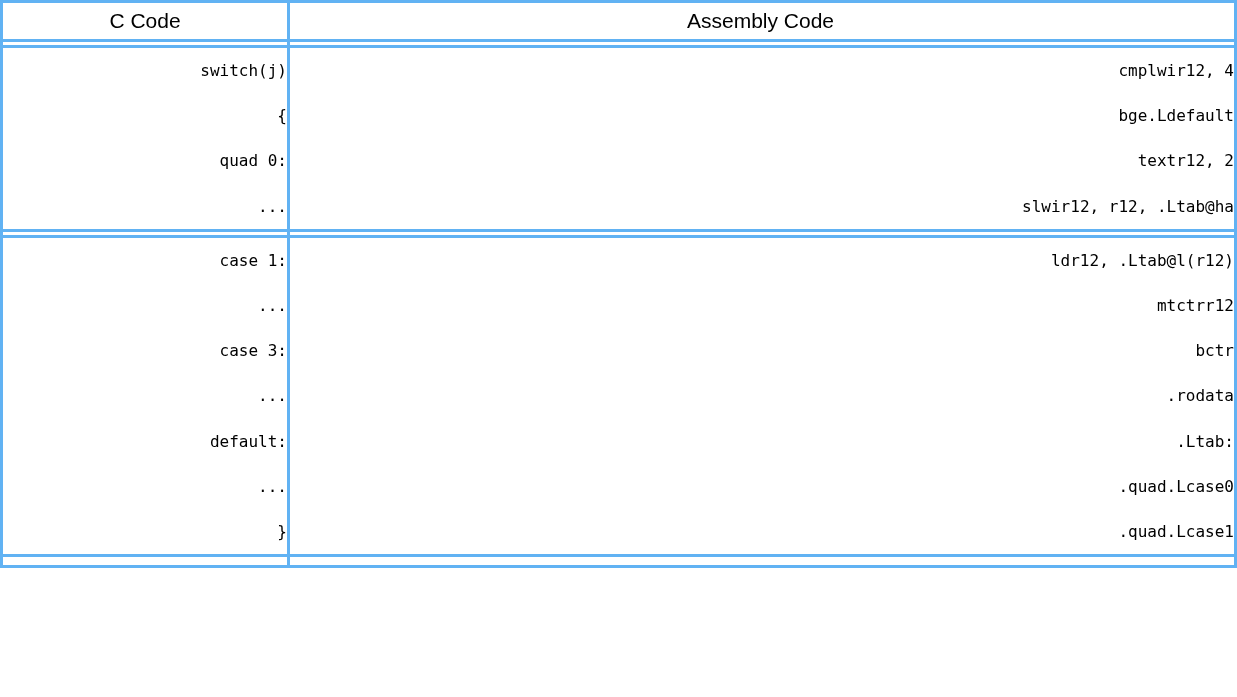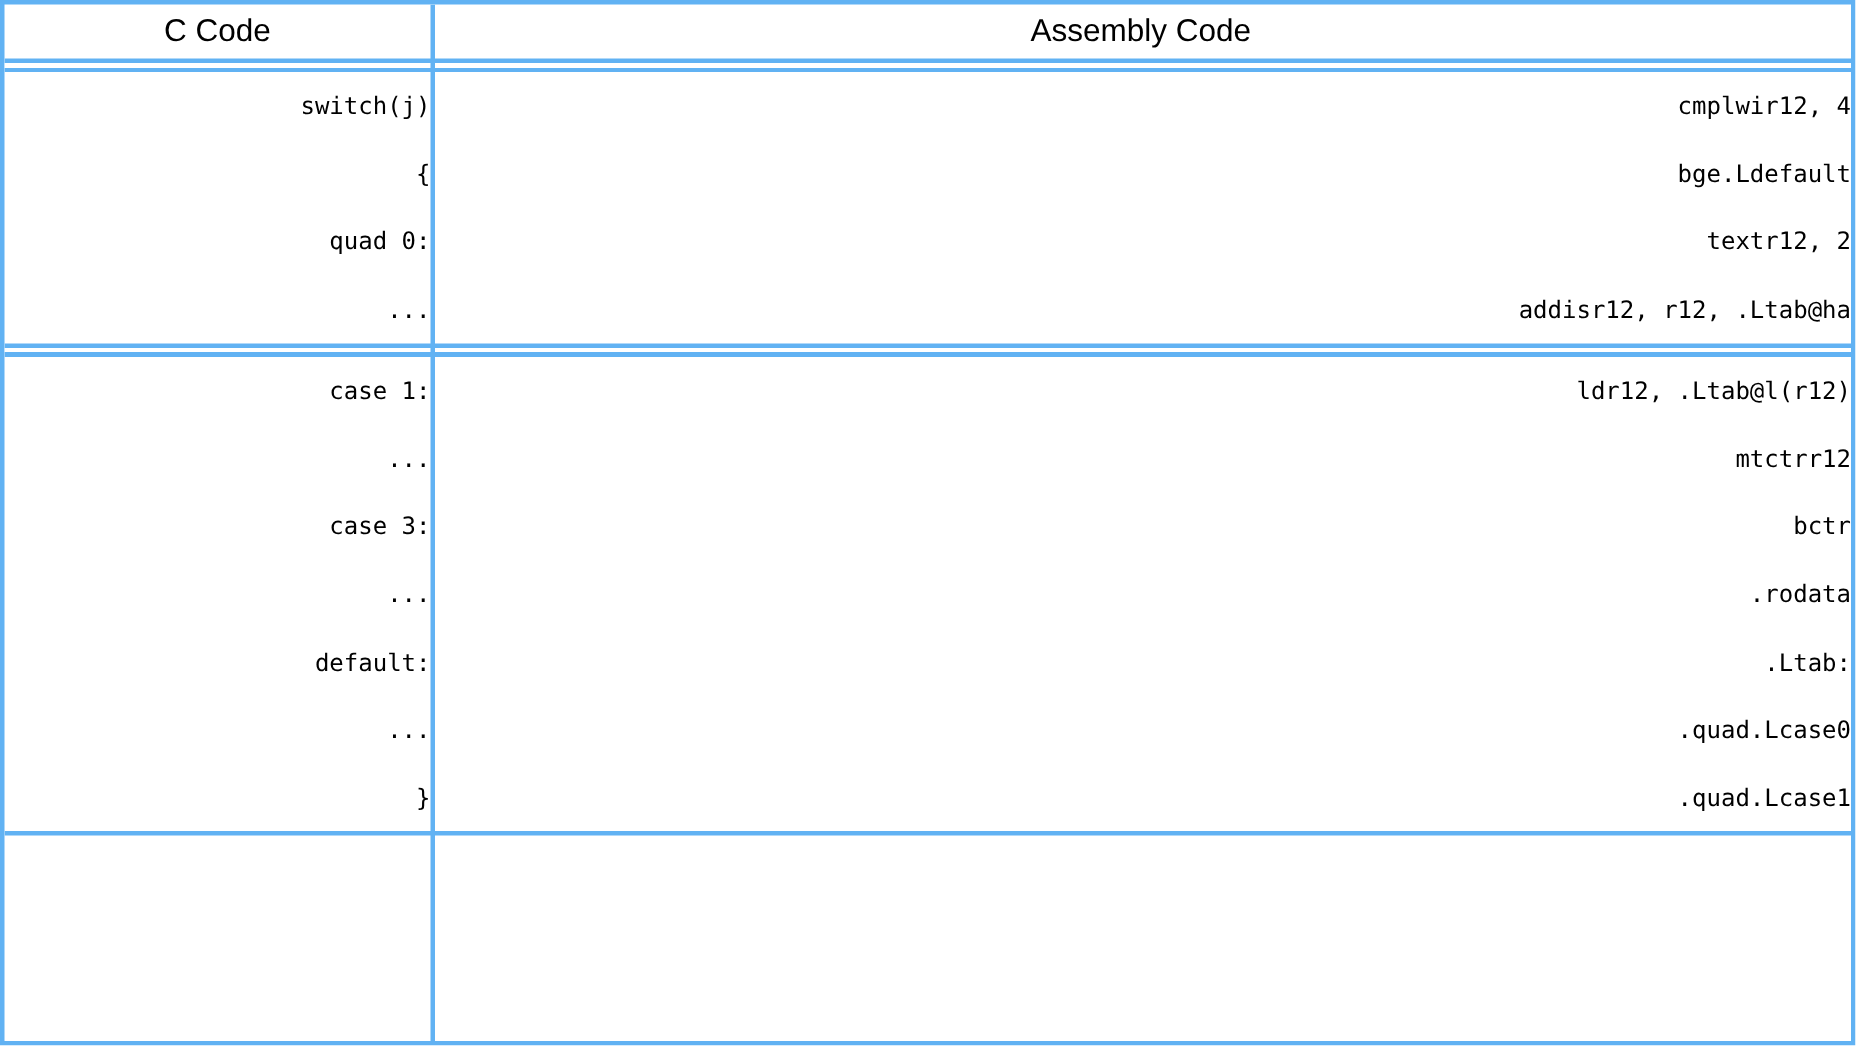--- a/index.html
+++ b/index.html
@@ -1,21 +1,21 @@
 <!DOCTYPE html>
 <html><head>
 <meta charset="utf-8">
 <style>
   :root{
     --b:#61b2f3;
   }
   html,body{margin:0;padding:0;background:#ffffff;}
   .table{
     position:relative;
-    width:1237px;height:697px;
+    width:1237px;height:568px;
     box-sizing:border-box;
     border:3px solid var(--b);
     background:#ffffff;
     font-family:"DejaVu Sans Mono", monospace;
     color:#000000;
     overflow:hidden;
   }
   .vline{
     position:absolute;
     left:284px;top:0;bottom:0;width:3px;
@@ -86,21 +86,21 @@
     <div class="row body-row">
       <div class="cell-c">{</div>
       <div class="cell-a"><span class="mn">bge</span><span>.Ldefault</span></div>
     </div>
     <div class="row body-row">
       <div class="cell-c">quad 0:</div>
       <div class="cell-a"><span class="mn">text</span><span>r12, 2</span></div>
     </div>
     <div class="row body-row">
       <div class="cell-c">...</div>
-      <div class="cell-a"><span class="mn">addis</span><span>r12, r12, .Ltab@ha</span></div>
+      <div class="cell-a"><span class="mn">slwi</span><span>r12, r12, .Ltab@ha</span></div>
     </div>
   </div>
 
   <div class="div-double"></div>
 
   <div class="sec2">
     <div class="row body-row">
       <div class="cell-c">case 1:</div>
       <div class="cell-a"><span class="mn">ld</span><span>r12, .Ltab@l(r12)</span></div>
     </div>

